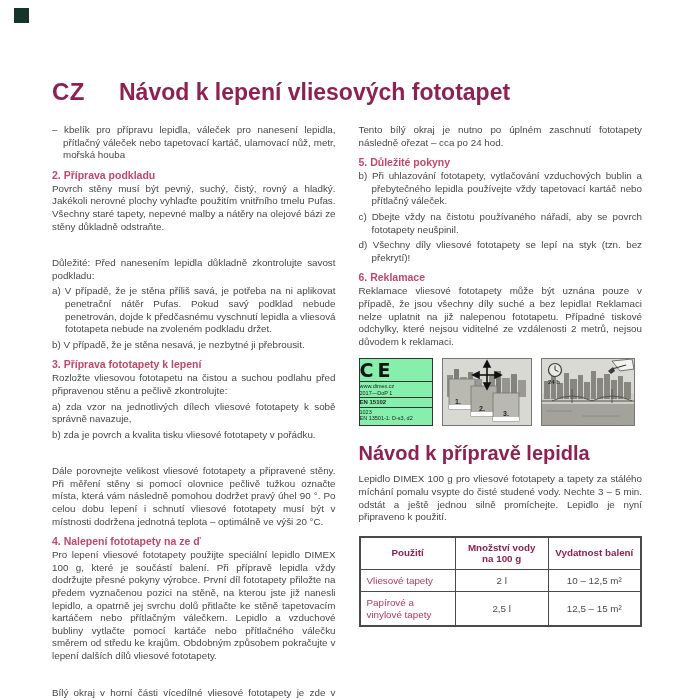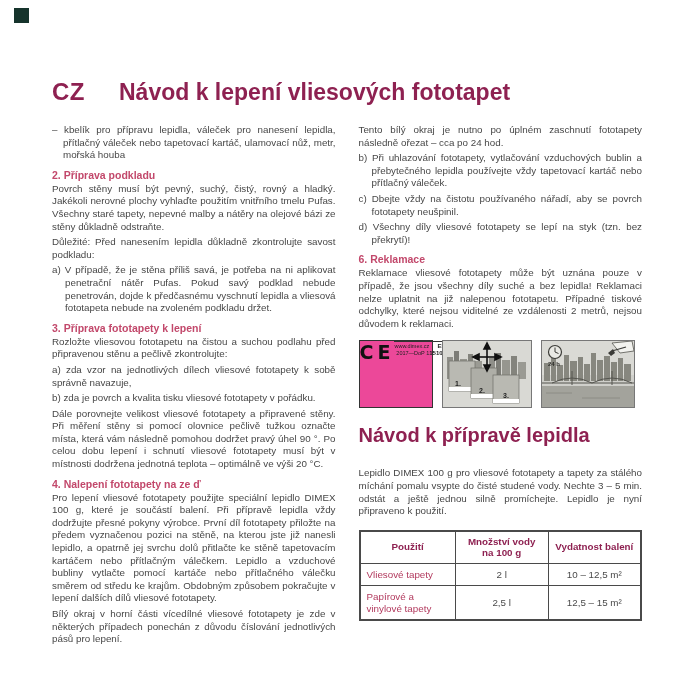--- a/index.html
+++ b/index.html
@@ -10,38 +10,38 @@
   }
   .page{position:relative;width:700px;height:700px;background:#fff;}
   .corner-square{position:absolute;left:14px;top:8px;width:15px;height:15px;background:#16342c;}
   .doc-header{position:absolute;left:52px;top:78px;display:flex;align-items:baseline;gap:34px;}
   .lang-code{font-size:24px;font-weight:bold;color:#8e2151;letter-spacing:0.5px;}
   .page-title{font-size:23px;font-weight:bold;color:#8e2151;margin:0;}
   .columns{position:absolute;left:52px;top:124px;width:590px;display:flex;gap:23px;}
   .col{flex:1;min-width:0;}
   .sec-h{color:#c2486b;font-weight:bold;font-size:10.5px;margin:7px 0 2px;}
   .col p{margin:0 0 3px;text-align:justify;font-size:9.8px;line-height:12.6px;color:#474747;}
-  .col p.sp{margin-top:3px;}
+  .col p.sp{margin-top:24px;}
   .hang{padding-left:11px;text-indent:-11px;}
   .hang2{padding-left:13px;text-indent:-13px;}
 
   
   .images-row{display:flex;gap:9px;margin:10px 0 4px;align-items:flex-start;}
-  .ce-box{width:72px;height:66px;border:1px solid #333;background:#ec4899;display:flex;flex-direction:row;
-          font-size:5.5px;color:#222;text-align:right;}
+  .ce-box{width:72px;height:66px;border:1px solid #333;background:#86efac;display:flex;flex-direction:column;
+          font-size:5.5px;color:#222;text-align:left;}
   .ce-mark{font-size:19px;font-weight:bold;color:#111;letter-spacing:4px;line-height:22px;flex:0 0 22px;
            font-family:"DejaVu Sans",sans-serif;}
   .ce-cell{border-top:1px solid #333;padding:1px 0;line-height:6.5px;}
   .ce-bold{font-weight:bold;font-size:6px;}
   .img-box{height:66px;border:1px solid #777;position:relative;overflow:hidden;}
   .diagram-box{width:88px;background:#d9d9d4;}
   .photo-box{width:92px;background:#cfcfca;}
   .img-box svg{display:block;width:100%;height:100%;}
 
-  .glue-title{font-size:20px;font-weight:bold;color:#8e2151;margin:16px 0 20px;}
+  .glue-title{font-size:20px;font-weight:bold;color:#8e2151;margin:16px 0 8px;}
 
   table.glue{border-collapse:collapse;width:100%;margin-top:12px;border:2px solid #4a4a4a;}
   table.glue th,table.glue td{border:1px solid #4a4a4a;font-size:9.8px;}
   table.glue th{color:#8e2151;font-weight:bold;text-align:center;padding:4px 6px;line-height:11.5px;}
   table.glue td{padding:5px 6px;}
   td.use-cell{color:#b23a5e;text-align:left;width:34%;line-height:11.5px;}
   td.val-cell{text-align:center;color:#4a4a4a;width:33%;}
 </style>
 </head>
 <body>
@@ -57,35 +57,37 @@
 
   <div class="columns">
 
     <div class="col">
       <p class="hang">– kbelík pro přípravu lepidla, váleček pro nanesení lepidla, přítlačný váleček nebo tapetovací kartáč, ulamovací nůž, metr, mořská houba</p>
 
       <div class="sec-h">2. Příprava podkladu</div>
       <p>Povrch stěny musí být pevný, suchý, čistý, rovný a hladký. Jakékoli nerovné plochy vyhlaďte použitím vnitřního tmelu Pufas. Všechny staré tapety, nepevné malby a nátěry na olejové bázi ze stěny důkladně odstraňte.</p>
       <p class="sp">Důležité: Před nanesením lepidla důkladně zkontrolujte savost podkladu:</p>
       <p class="hang2">a) V případě, že je stěna příliš savá, je potřeba na ni aplikovat penetrační nátěr Pufas. Pokud savý podklad nebude penetrován, dojde k předčasnému vyschnutí lepidla a vliesová fototapeta nebude na zvoleném podkladu držet.</p>
+      <p class="hang2">b) V případě, že je stěna nesavá, je nezbytné ji přebrousit.</p>
 
       <div class="sec-h">3. Příprava fototapety k lepení</div>
       <p>Rozložte vliesovou fototapetu na čistou a suchou podlahu před připravenou stěnu a pečlivě zkontrolujte:</p>
       <p>a) zda vzor na jednotlivých dílech vliesové fototapety k sobě správně navazuje,</p>
       <p>b) zda je povrch a kvalita tisku vliesové fototapety v pořádku.</p>
       <p class="sp">Dále porovnejte velikost vliesové fototapety a připravené stěny. Při měření stěny si pomocí olovnice pečlivě tužkou označte místa, která vám následně pomohou dodržet pravý úhel 90 °. Po celou dobu lepení i schnutí vliesové fototapety musí být v místnosti dodržena jednotná teplota – optimálně ve výši 20 °C.</p>
 
       <div class="sec-h">4. Nalepení fototapety na ze ď</div>
       <p>Pro lepení vliesové fototapety použijte speciální lepidlo DIMEX 100 g, které je součástí balení. Při přípravě lepidla vždy dodržujte přesné pokyny výrobce. První díl fototapety přiložte na předem vyznačenou pozici na stěně, na kterou jste již nanesli lepidlo, a opatrně jej svrchu dolů přitlačte ke stěně tapetovacím kartáčem nebo přítlačným válečkem. Lepidlo a vzduchové bubliny vytlačte pomocí kartáče nebo přítlačného válečku směrem od středu ke krajům. Obdobným způsobem pokračujte v lepení dalších dílů vliesové fototapety.</p>
       <p class="sp">Bílý okraj v horní části vícedílné vliesové fototapety je zde v některých případech ponechán z důvodu číslování jednotlivých pásů pro lepení.</p>
     </div>
 
     <div class="col">
       <p style="margin-top:0">Tento bílý okraj je nutno po úplném zaschnutí fototapety následně ořezat – cca po 24 hod.</p>
 
+      <div class="sec-h">5. Důležité pokyny</div>
       <p class="hang2">b) Při uhlazování fototapety, vytlačování vzduchových bublin a přebytečného lepidla používejte vždy tapetovací kartáč nebo přítlačný váleček.</p>
       <p class="hang2">c) Dbejte vždy na čistotu používaného nářadí, aby se povrch fototapety neušpinil.</p>
       <p class="hang2">d) Všechny díly vliesové fototapety se lepí na styk (tzn. bez překrytí)!</p>
 
       <div class="sec-h">6. Reklamace</div>
       <p>Reklamace vliesové fototapety může být uznána pouze v případě, že jsou všechny díly suché a bez lepidla! Reklamaci nelze uplatnit na již nalepenou fototapetu. Případné tiskové odchylky, které nejsou viditelné ze vzdálenosti 2 metrů, nejsou důvodem k reklamaci.</p>
 
       <div class="images-row">
 
         <div class="ce-box">

